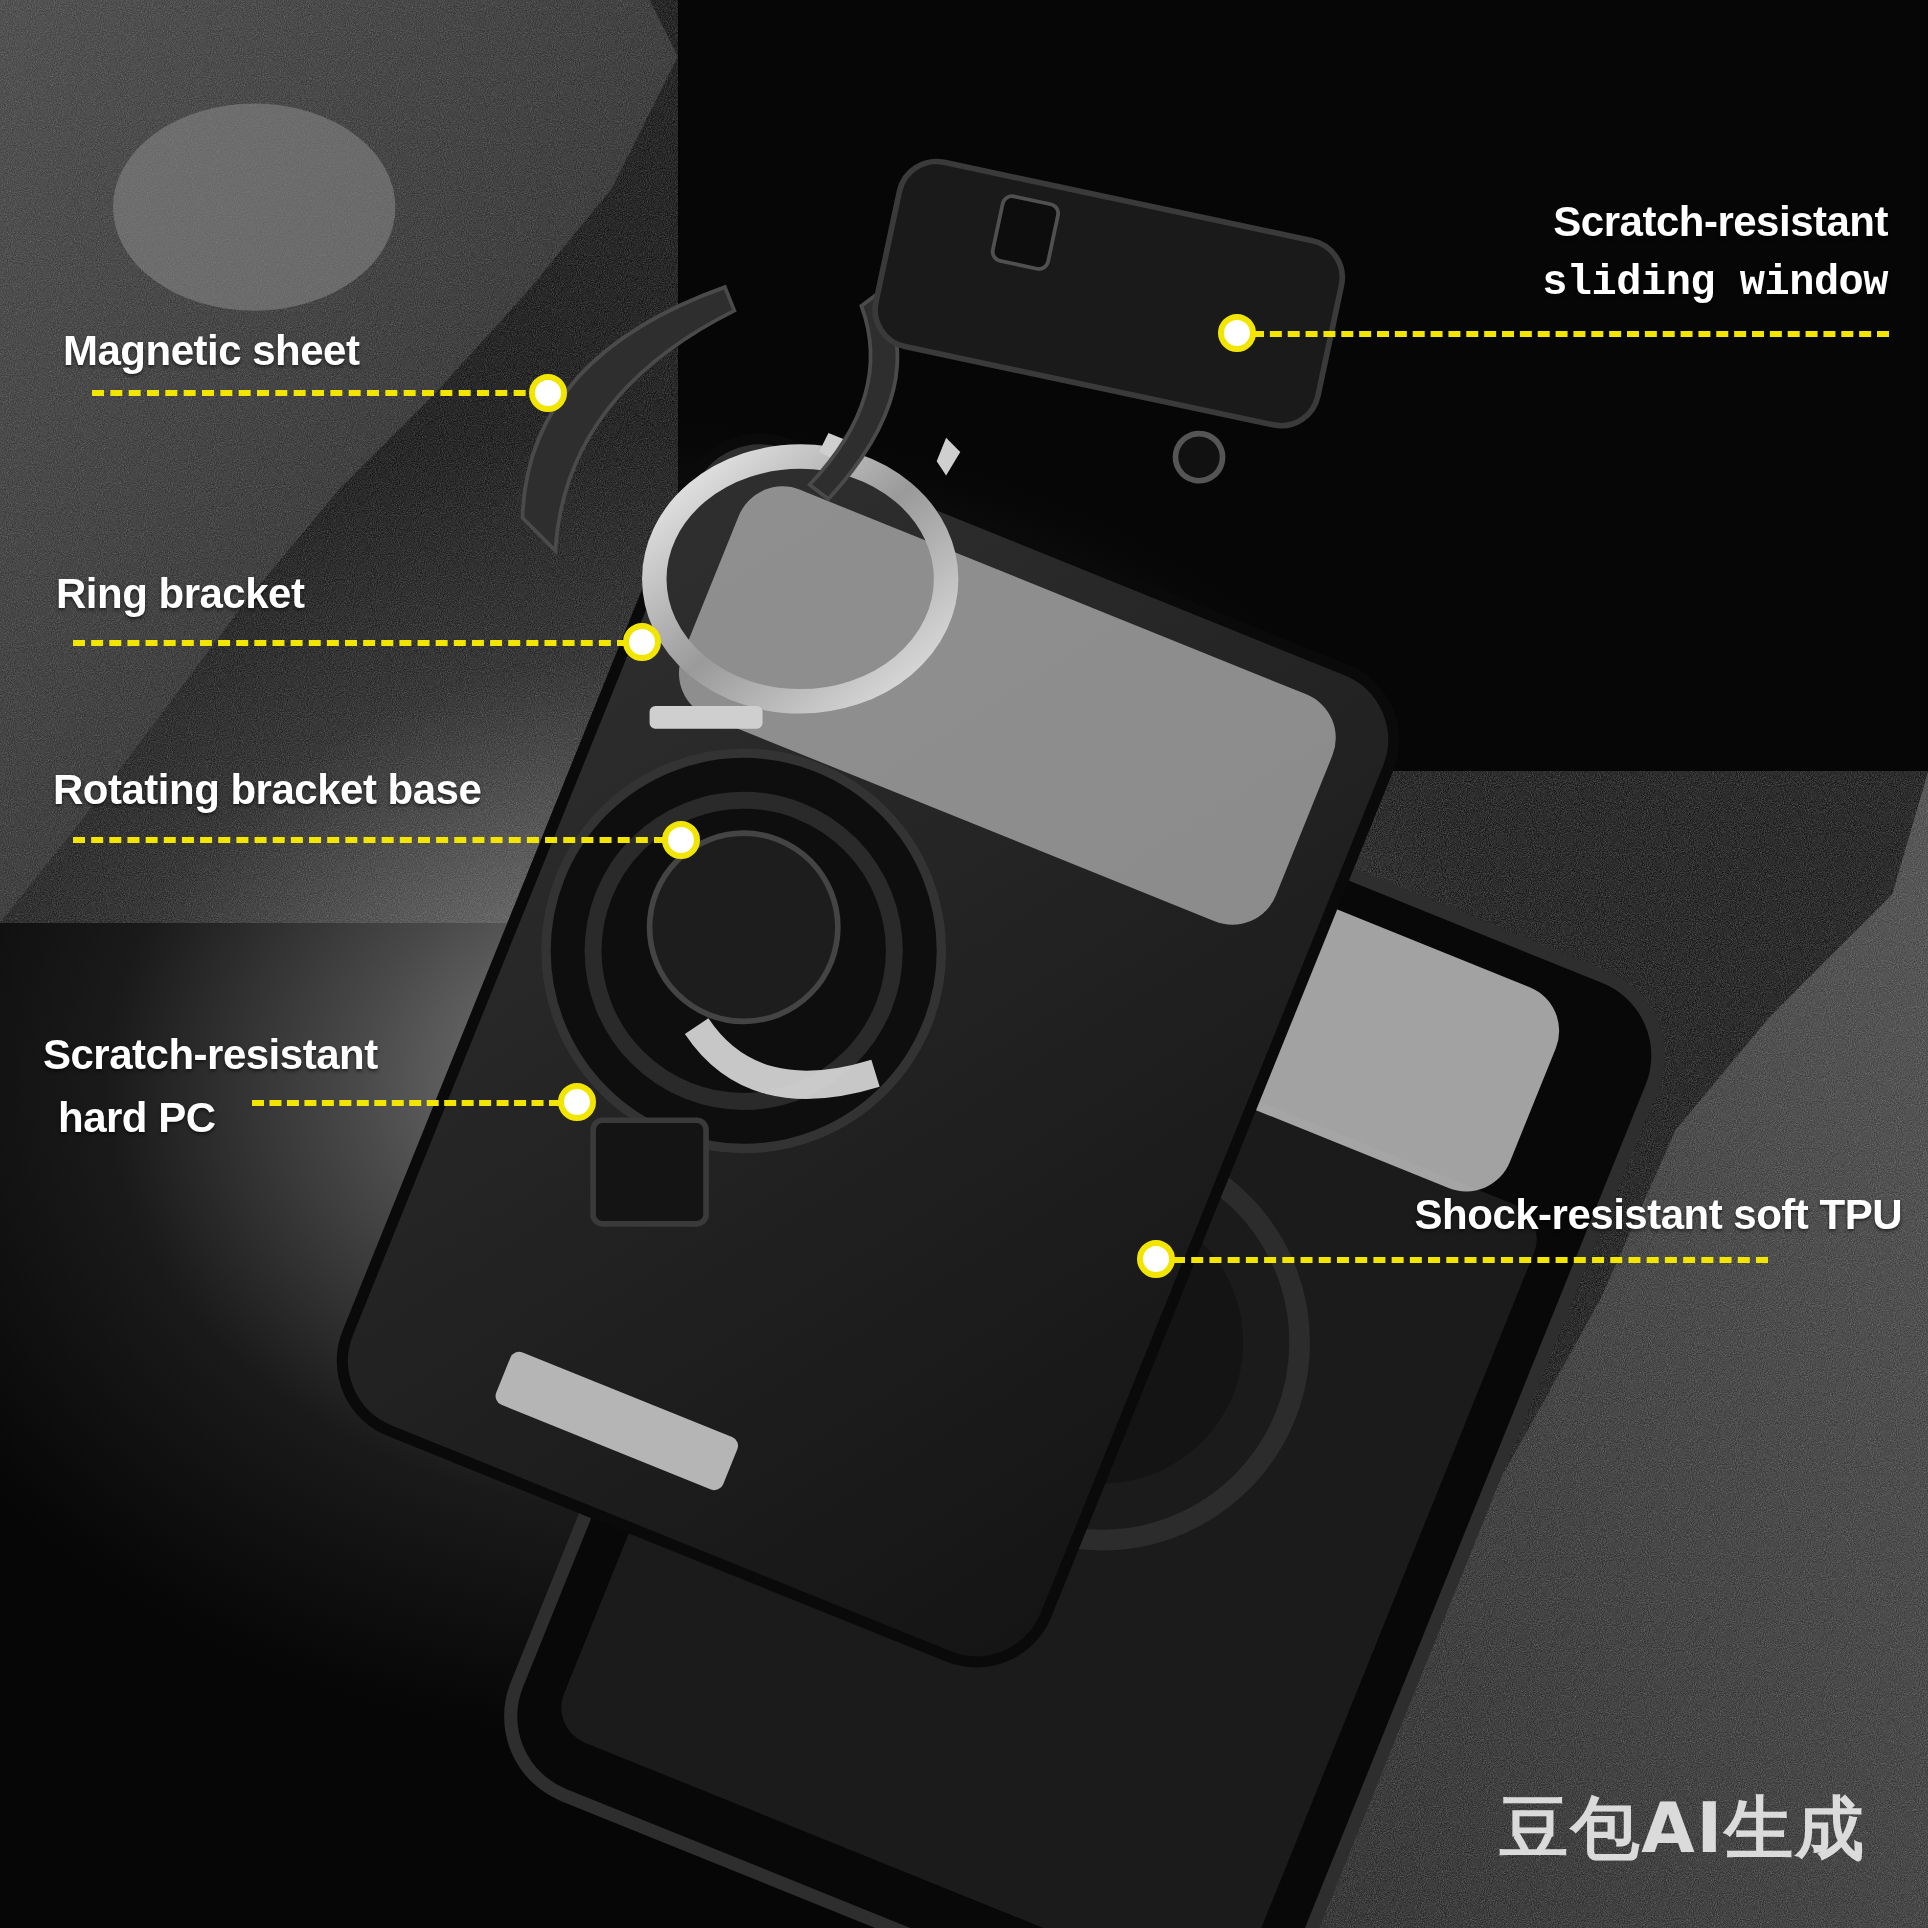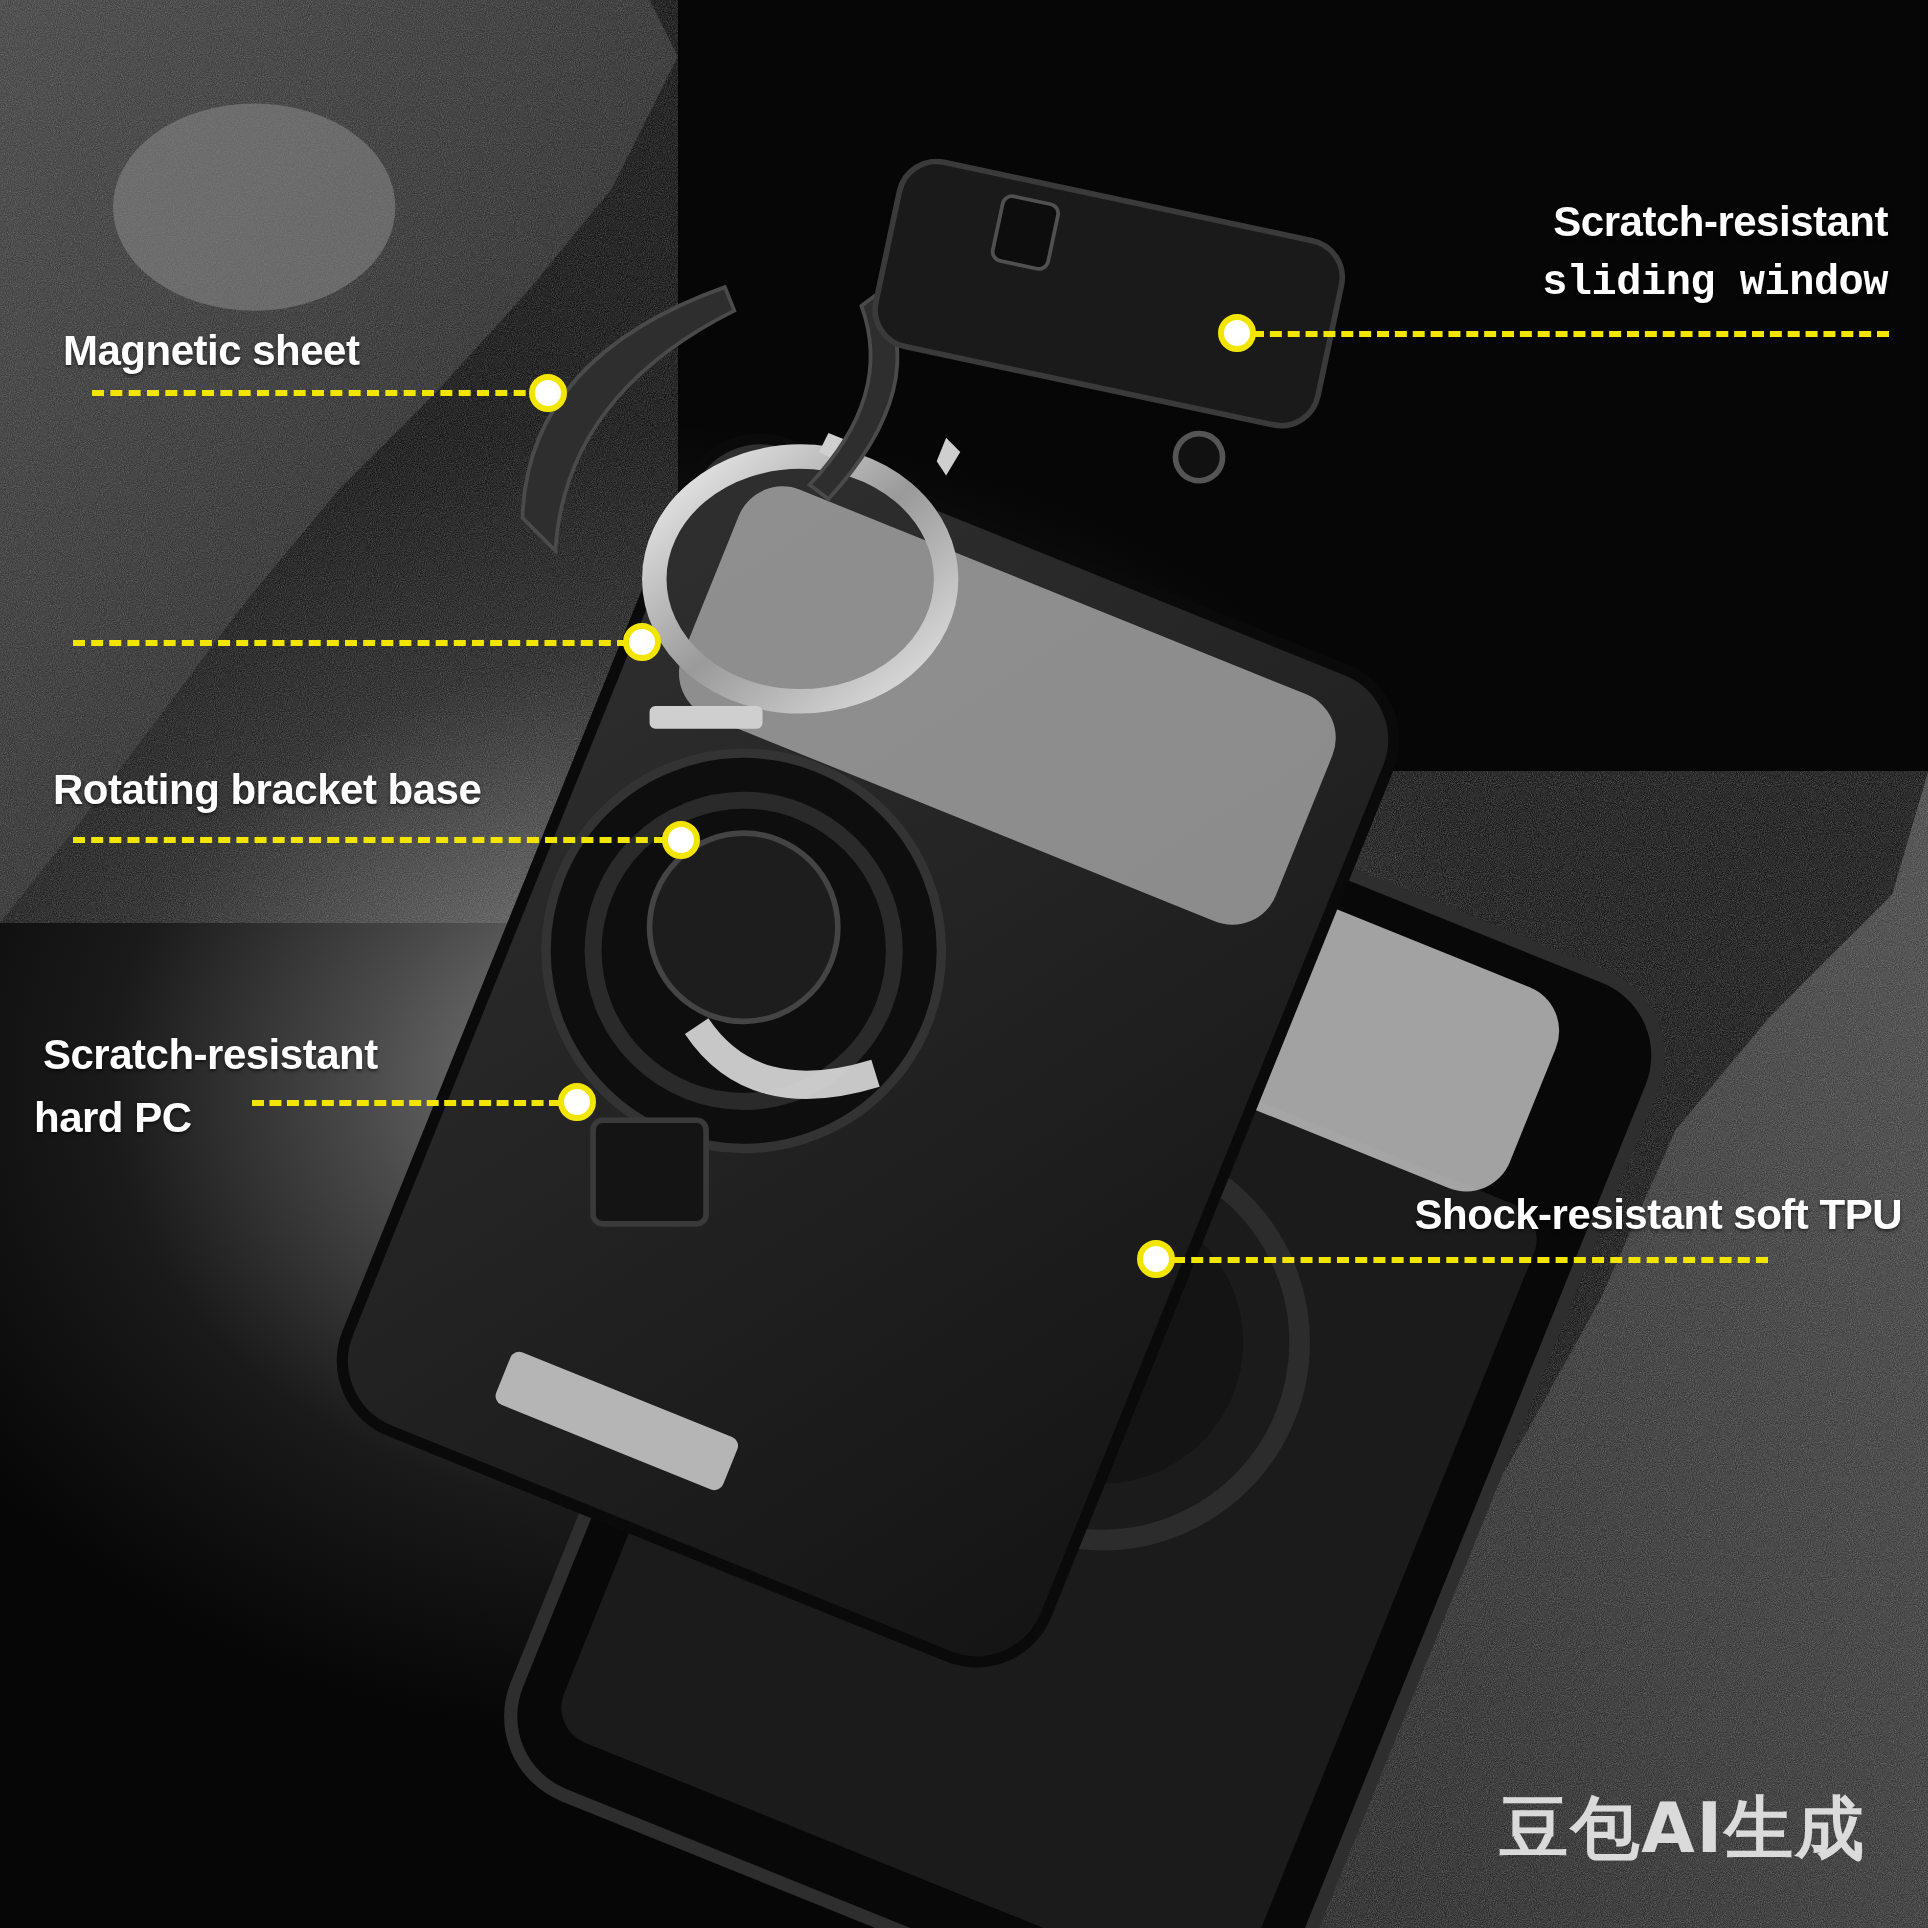--- a/index.html
+++ b/index.html
@@ -114,29 +114,30 @@
       <rect x="940" y="210" width="480" height="200" rx="40" fill="#1a1a1a" stroke="#3a3a3a" stroke-width="6"></rect>
       <rect x="1050" y="230" width="60" height="70" rx="10" fill="#0d0d0d" stroke="#505050" stroke-width="4"></rect>
       <circle cx="1310" cy="460" r="25" fill="#111" stroke="#555" stroke-width="6"></circle>
     </g>
   </svg>
 
   <div class="label" style="left:63px; top:322px;">Magnetic sheet</div>
   <div class="leader" style="left:92px; top:390px; width:452px;"></div>
   <div class="dot" style="left:549px; top:394px;"></div>
 
+  <div class="label" style="left:56px; top:565px;">Ring bracket</div>
   <div class="leader" style="left:73px; top:640px; width:556px;"></div>
   <div class="dot" style="left:643px; top:643px;"></div>
 
   <div class="label" style="left:53px; top:761px;">Rotating bracket base</div>
   <div class="leader" style="left:73px; top:837px; width:593px;"></div>
   <div class="dot" style="left:682px; top:841px;"></div>
 
   <div class="label" style="left:43px; top:1026px;">Scratch-resistant</div>
-  <div class="label" style="left:34px; top:1089px;text-align:center;">hard PC</div>
+  <div class="label" style="left:58px; top:1089px;text-align:center;">hard PC</div>
   <div class="leader" style="left:252px; top:1100px; width:309px;"></div>
   <div class="dot" style="left:578px; top:1103px;"></div>
 
   <div class="label right" style="right:40px; top:193px;">Scratch-resistant</div>
   <div class="label right" style="right:40px; top:254px;font-family:Liberation Mono, monospace;">sliding window</div>
   <div class="leader" style="left:1252px; top:331px; width:637px;"></div>
   <div class="dot" style="left:1238px; top:334px;"></div>
 
   <div class="label right" style="right:26px; top:1186px;">Shock-resistant soft TPU</div>
   <div class="leader" style="left:1173px; top:1257px; width:595px;"></div>

